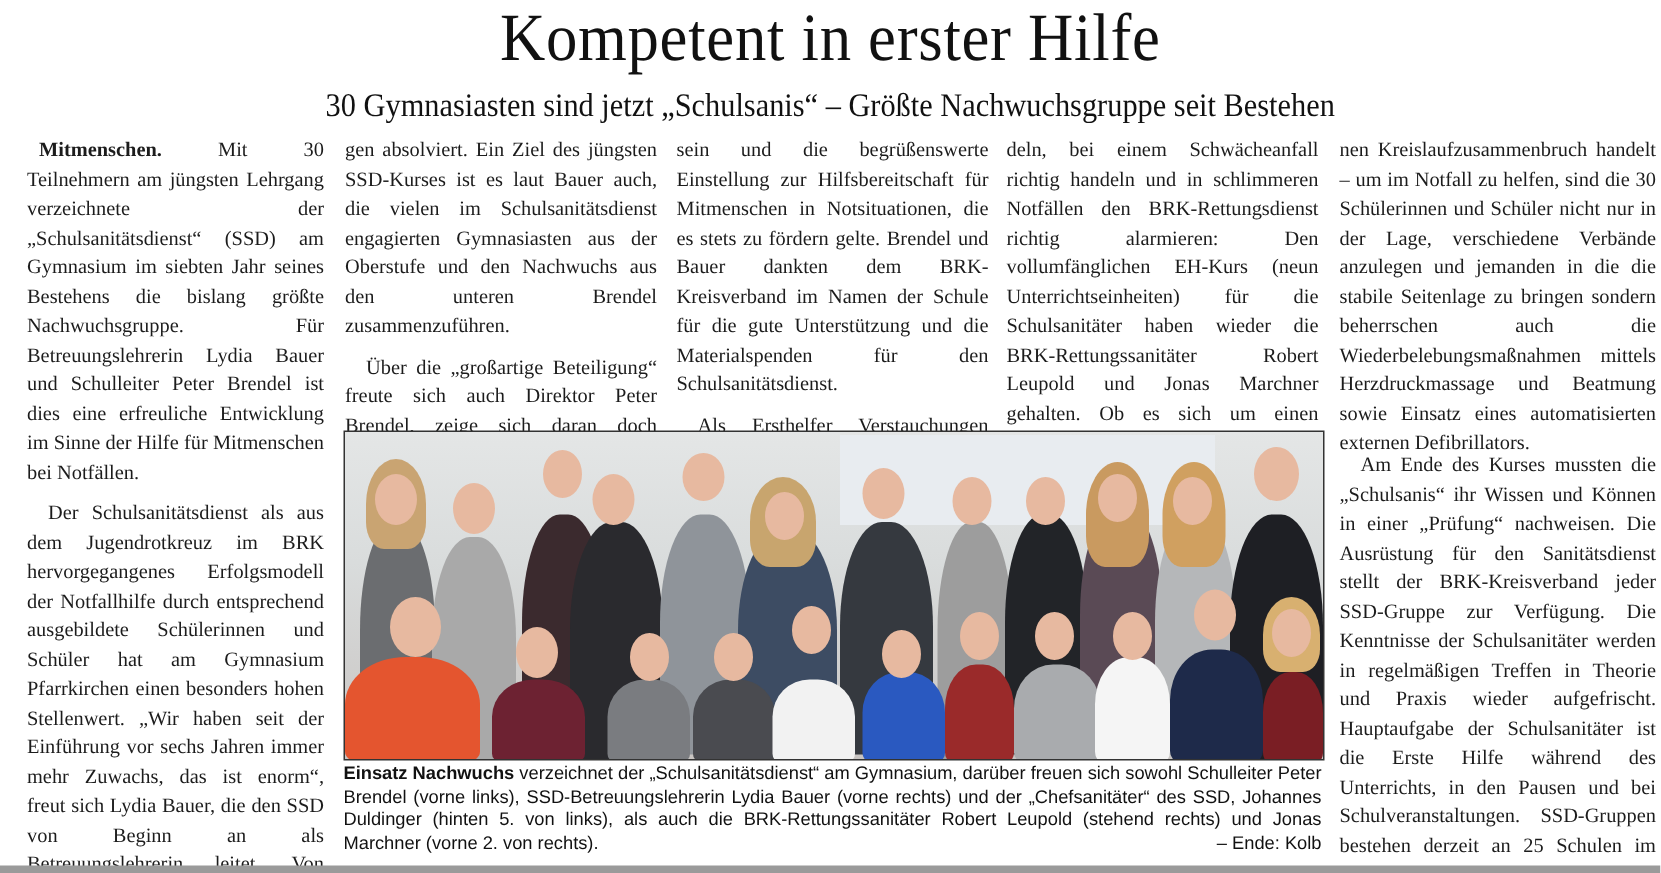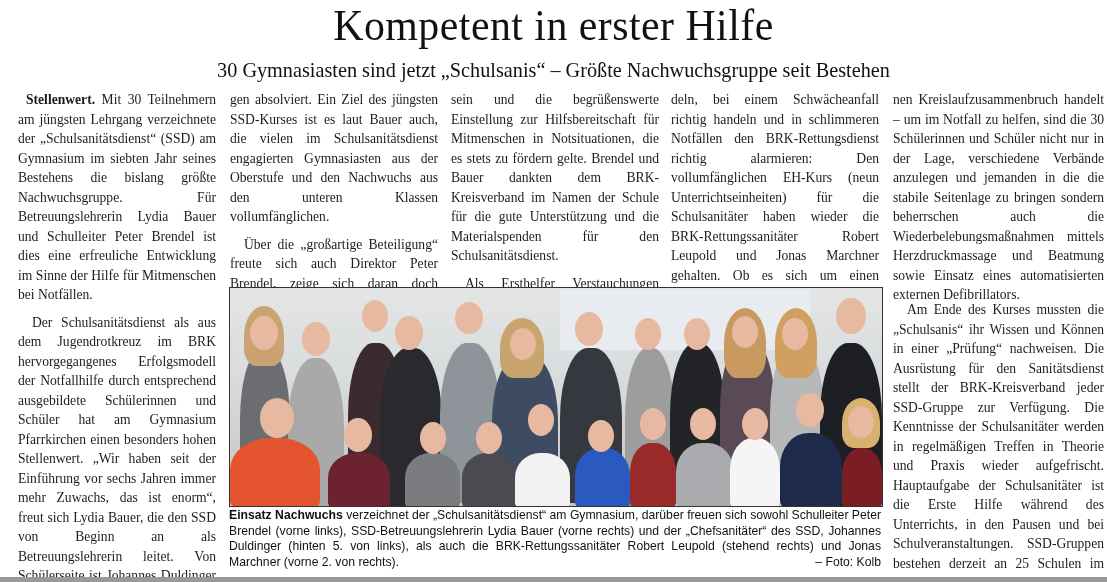--- a/index.html
+++ b/index.html
@@ -54,26 +54,26 @@
   .credit { display:block; text-align:right; margin-top:-15.5px; }
   .bottom-bar { position:absolute; left:0; top:577px; width:1107px; height:5px; background:#9a9a9a; }
 </style>
 </head>
 <body>
 
 <div class="headline">Kompetent in erster Hilfe</div>
 <div class="subhead">30 Gymnasiasten sind jetzt „Schulsanis“ – Größte Nachwuchsgruppe seit Bestehen</div>
 
 <div class="col c1">
-  <p class="first"><b>Stellenwert.</b> <span>Mit 30 Teilnehmern am jüngsten Lehrgang verzeichnete der „Schulsanitätsdienst“ (SSD) am Gymnasium im siebten Jahr seines Bestehens die bislang größte Nachwuchsgruppe. Für Betreuungslehrerin Lydia Bauer und Schulleiter Peter Brendel ist dies eine erfreuliche Entwicklung im Sinne der Hilfe für Mitmenschen bei Notfällen.</span></p>
+  <p class="first"><b>Mitmenschen.</b> <span>Mit 30 Teilnehmern am jüngsten Lehrgang verzeichnete der „Schulsanitätsdienst“ (SSD) am Gymnasium im siebten Jahr seines Bestehens die bislang größte Nachwuchsgruppe. Für Betreuungslehrerin Lydia Bauer und Schulleiter Peter Brendel ist dies eine erfreuliche Entwicklung im Sinne der Hilfe für Mitmenschen bei Notfällen.</span></p>
   <p class="gap">Der Schulsanitätsdienst als aus dem Jugendrotkreuz im BRK hervorgegangenes Erfolgsmodell der Notfallhilfe durch entsprechend ausgebildete Schülerinnen und Schüler hat am Gymnasium Pfarrkirchen einen besonders hohen Stellenwert. „Wir haben seit der Einführung vor sechs Jahren immer mehr Zuwachs, das ist enorm“, freut sich Lydia Bauer, die den SSD von Beginn an als Betreuungslehrerin leitet. Von Schülerseite ist Johannes Duldinger aus der Oberstufe der „Chefsanitäter“ – er hat in den Jahren seines SSD-Engagements auch schon mehrere Rotkreuzweiterbildun-</p>
 </div>
 
 <div class="col c2">
-  <p style="text-indent:0">gen absolviert. Ein Ziel des jüngsten SSD-Kurses ist es laut Bauer auch, die vielen im Schulsanitätsdienst engagierten Gymnasiasten aus der Oberstufe und den Nachwuchs aus den unteren Klassen vollumfänglichen.</p>
+  <p style="text-indent:0">gen absolviert. Ein Ziel des jüngsten SSD-Kurses ist es laut Bauer auch, die vielen im Schulsanitätsdienst engagierten Gymnasiasten aus der Oberstufe und den Nachwuchs aus den unteren Brendel zusammenzuführen.</p>
   <p class="gap">Über die „großartige Beteiligung“ freute sich auch Direktor Peter Brendel, zeige sich daran doch Verantwortungsbewusst-</p>
 </div>
 
 <div class="col c3">
   <p style="text-indent:0">sein und die begrüßenswerte Einstellung zur Hilfsbereitschaft für Mitmenschen in Notsituationen, die es stets zu fördern gelte. Brendel und Bauer dankten dem BRK-Kreisverband im Namen der Schule für die gute Unterstützung und die Materialspenden für den Schulsanitätsdienst.</p>
   <p class="gap">Als Ersthelfer Verstauchungen bandagieren, Wunden behan-</p>
 </div>
 
 <div class="col c4">
   <p style="text-indent:0">deln, bei einem Schwächeanfall richtig handeln und in schlimmeren Notfällen den BRK-Rettungsdienst richtig alarmieren: Den vollumfänglichen EH-Kurs (neun Unterrichtseinheiten) für die Schulsanitäter haben wieder die BRK-Rettungssanitäter Robert Leupold und Jonas Marchner gehalten. Ob es sich um einen Sturzunfall, eine Schnittwunde oder ei-</p>
@@ -161,16 +161,16 @@
   <div class="head" style="left:566px;top:105px;width:28px;height:34px;"></div>
 
   <div class="person" style="left:612px;top:160px;width:40px;height:60px;background:#7a1e24;"></div>
   <div class="hair" style="left:612px;top:110px;width:38px;height:50px;background:#d8b070;"></div>
   <div class="head" style="left:618px;top:118px;width:26px;height:32px;"></div>
 </div>
 
 <div class="caption">
   <b>Einsatz Nachwuchs</b>
   <span>verzeichnet der „Schulsanitätsdienst“ am Gymnasium, darüber freuen sich sowohl Schulleiter Peter Brendel (vorne links), SSD-Betreuungslehrerin Lydia Bauer (vorne rechts) und der „Chefsanitäter“ des SSD, Johannes Duldinger (hinten 5. von links), als auch die BRK-Rettungssanitäter Robert Leupold (stehend rechts) und Jonas Marchner (vorne 2. von rechts).</span>
-  <span class="credit">– Foto: Kolb</span>
+  <span class="credit">– Ende: Kolb</span>
 </div>
 
 <div class="bottom-bar"></div>
 
 </body></html>

